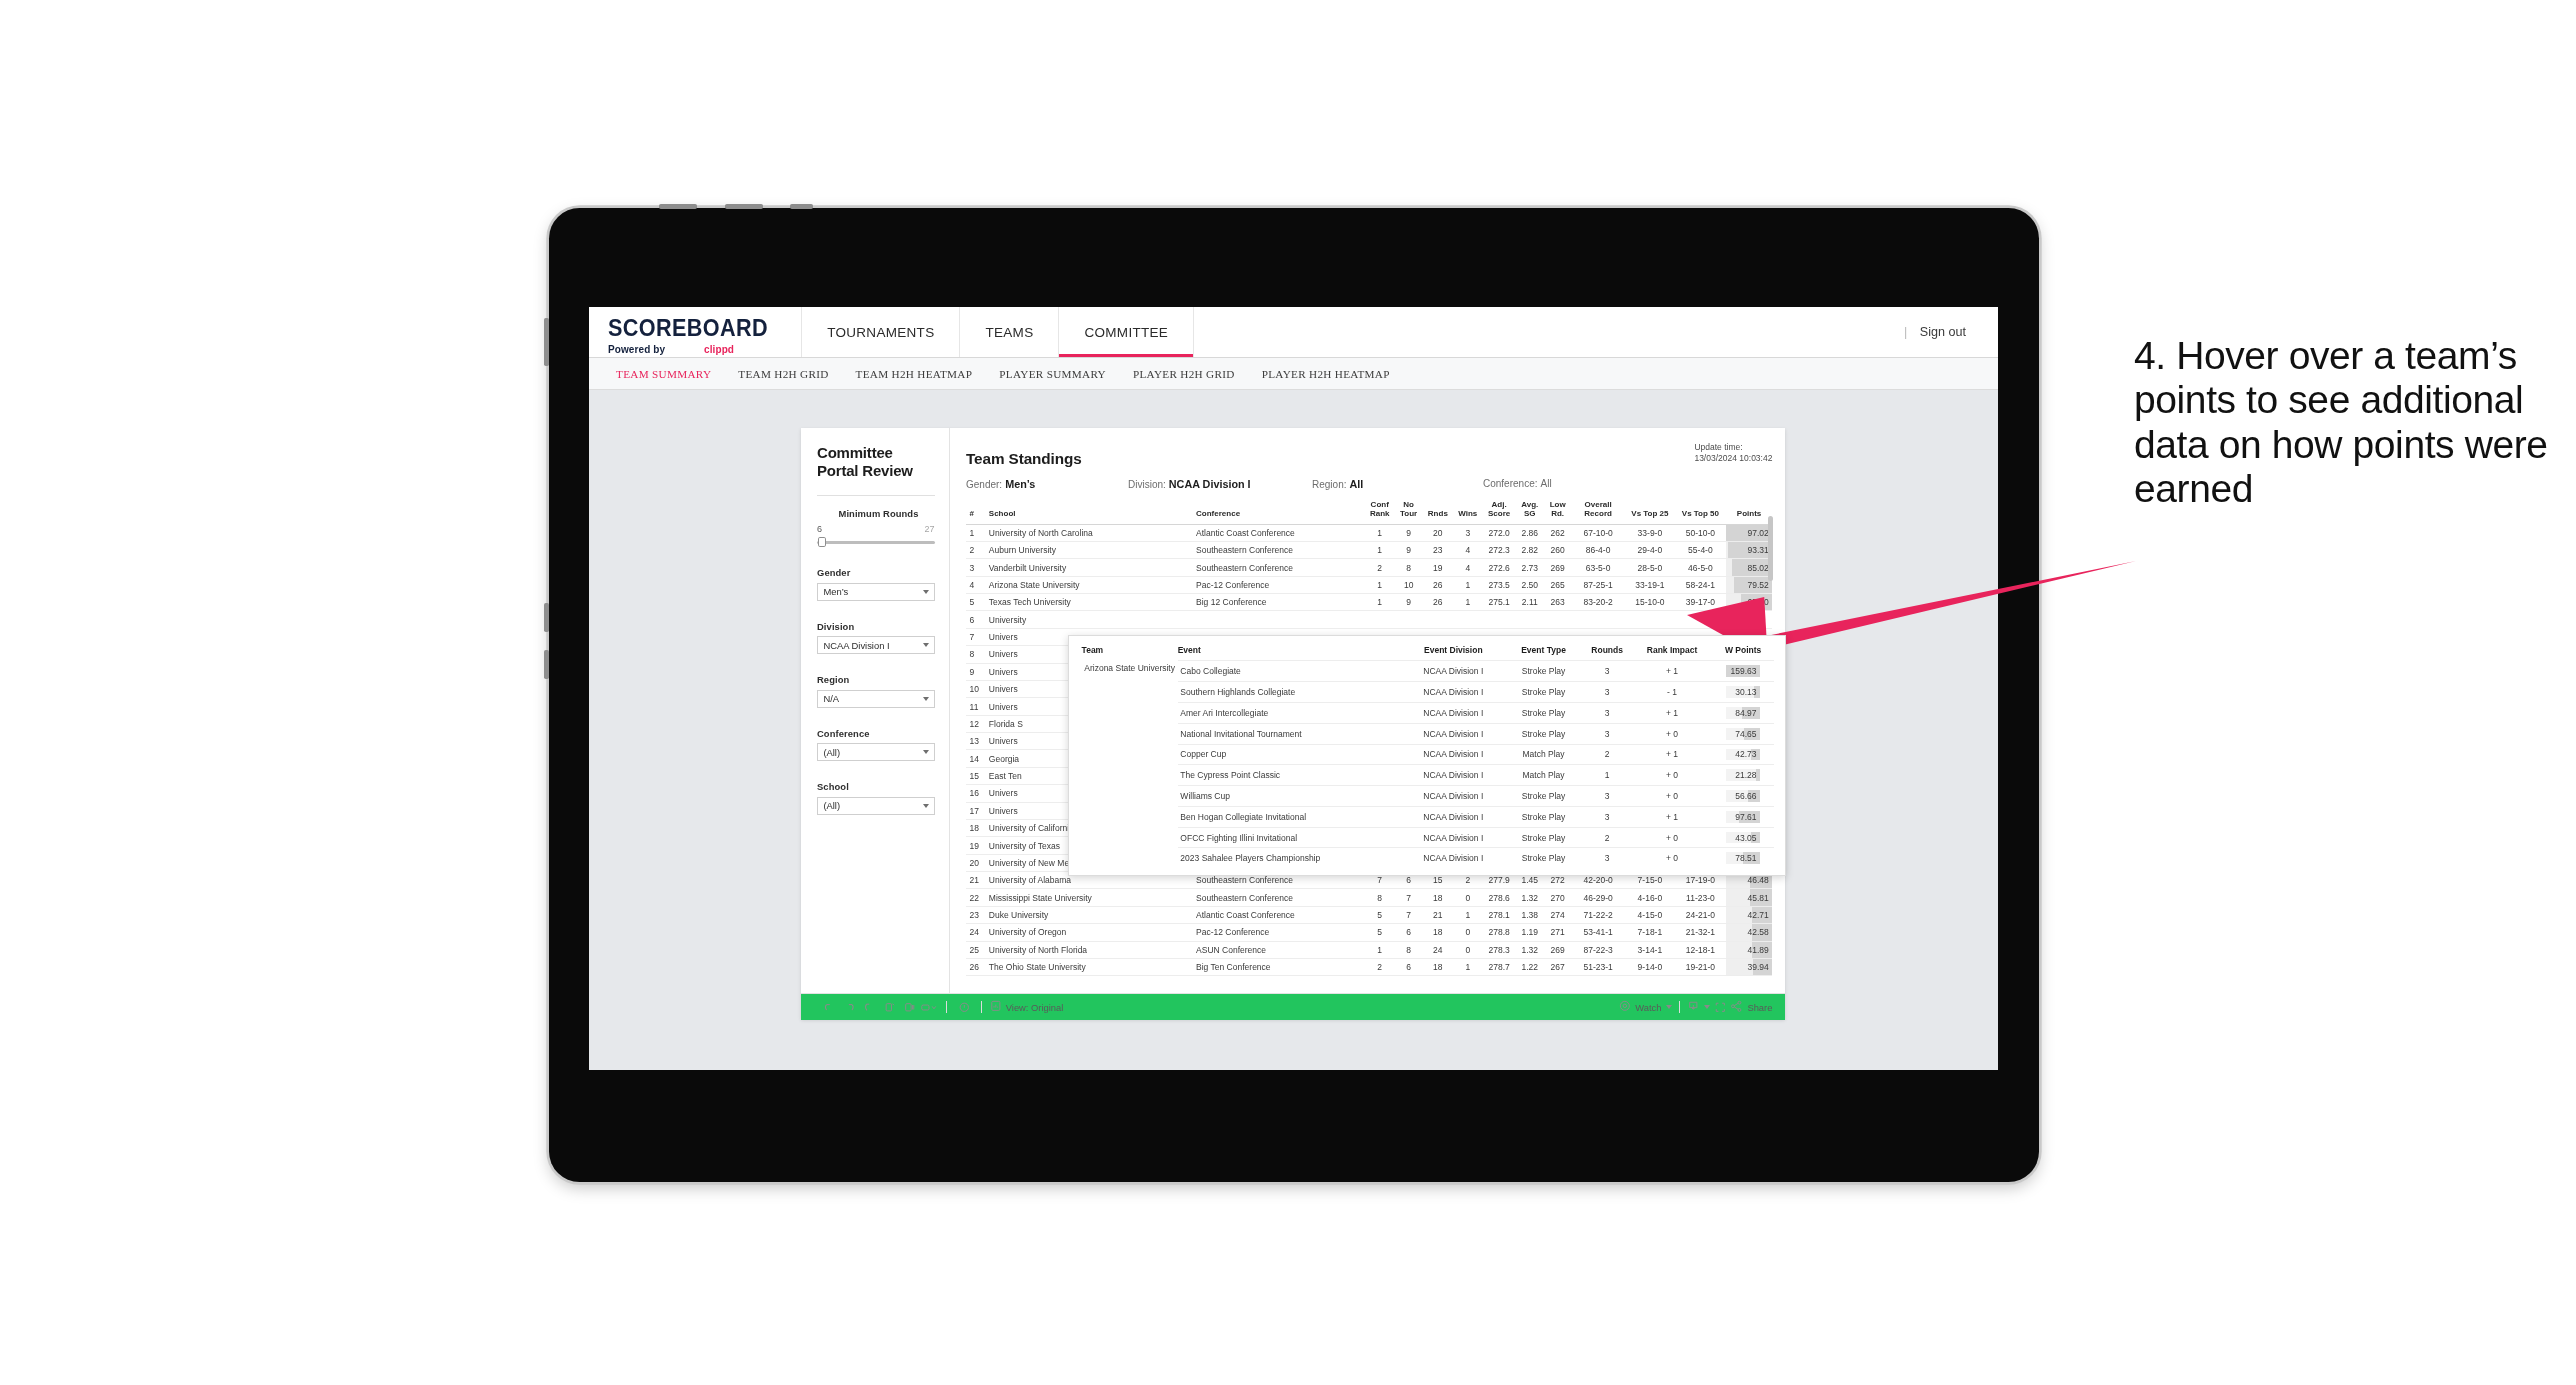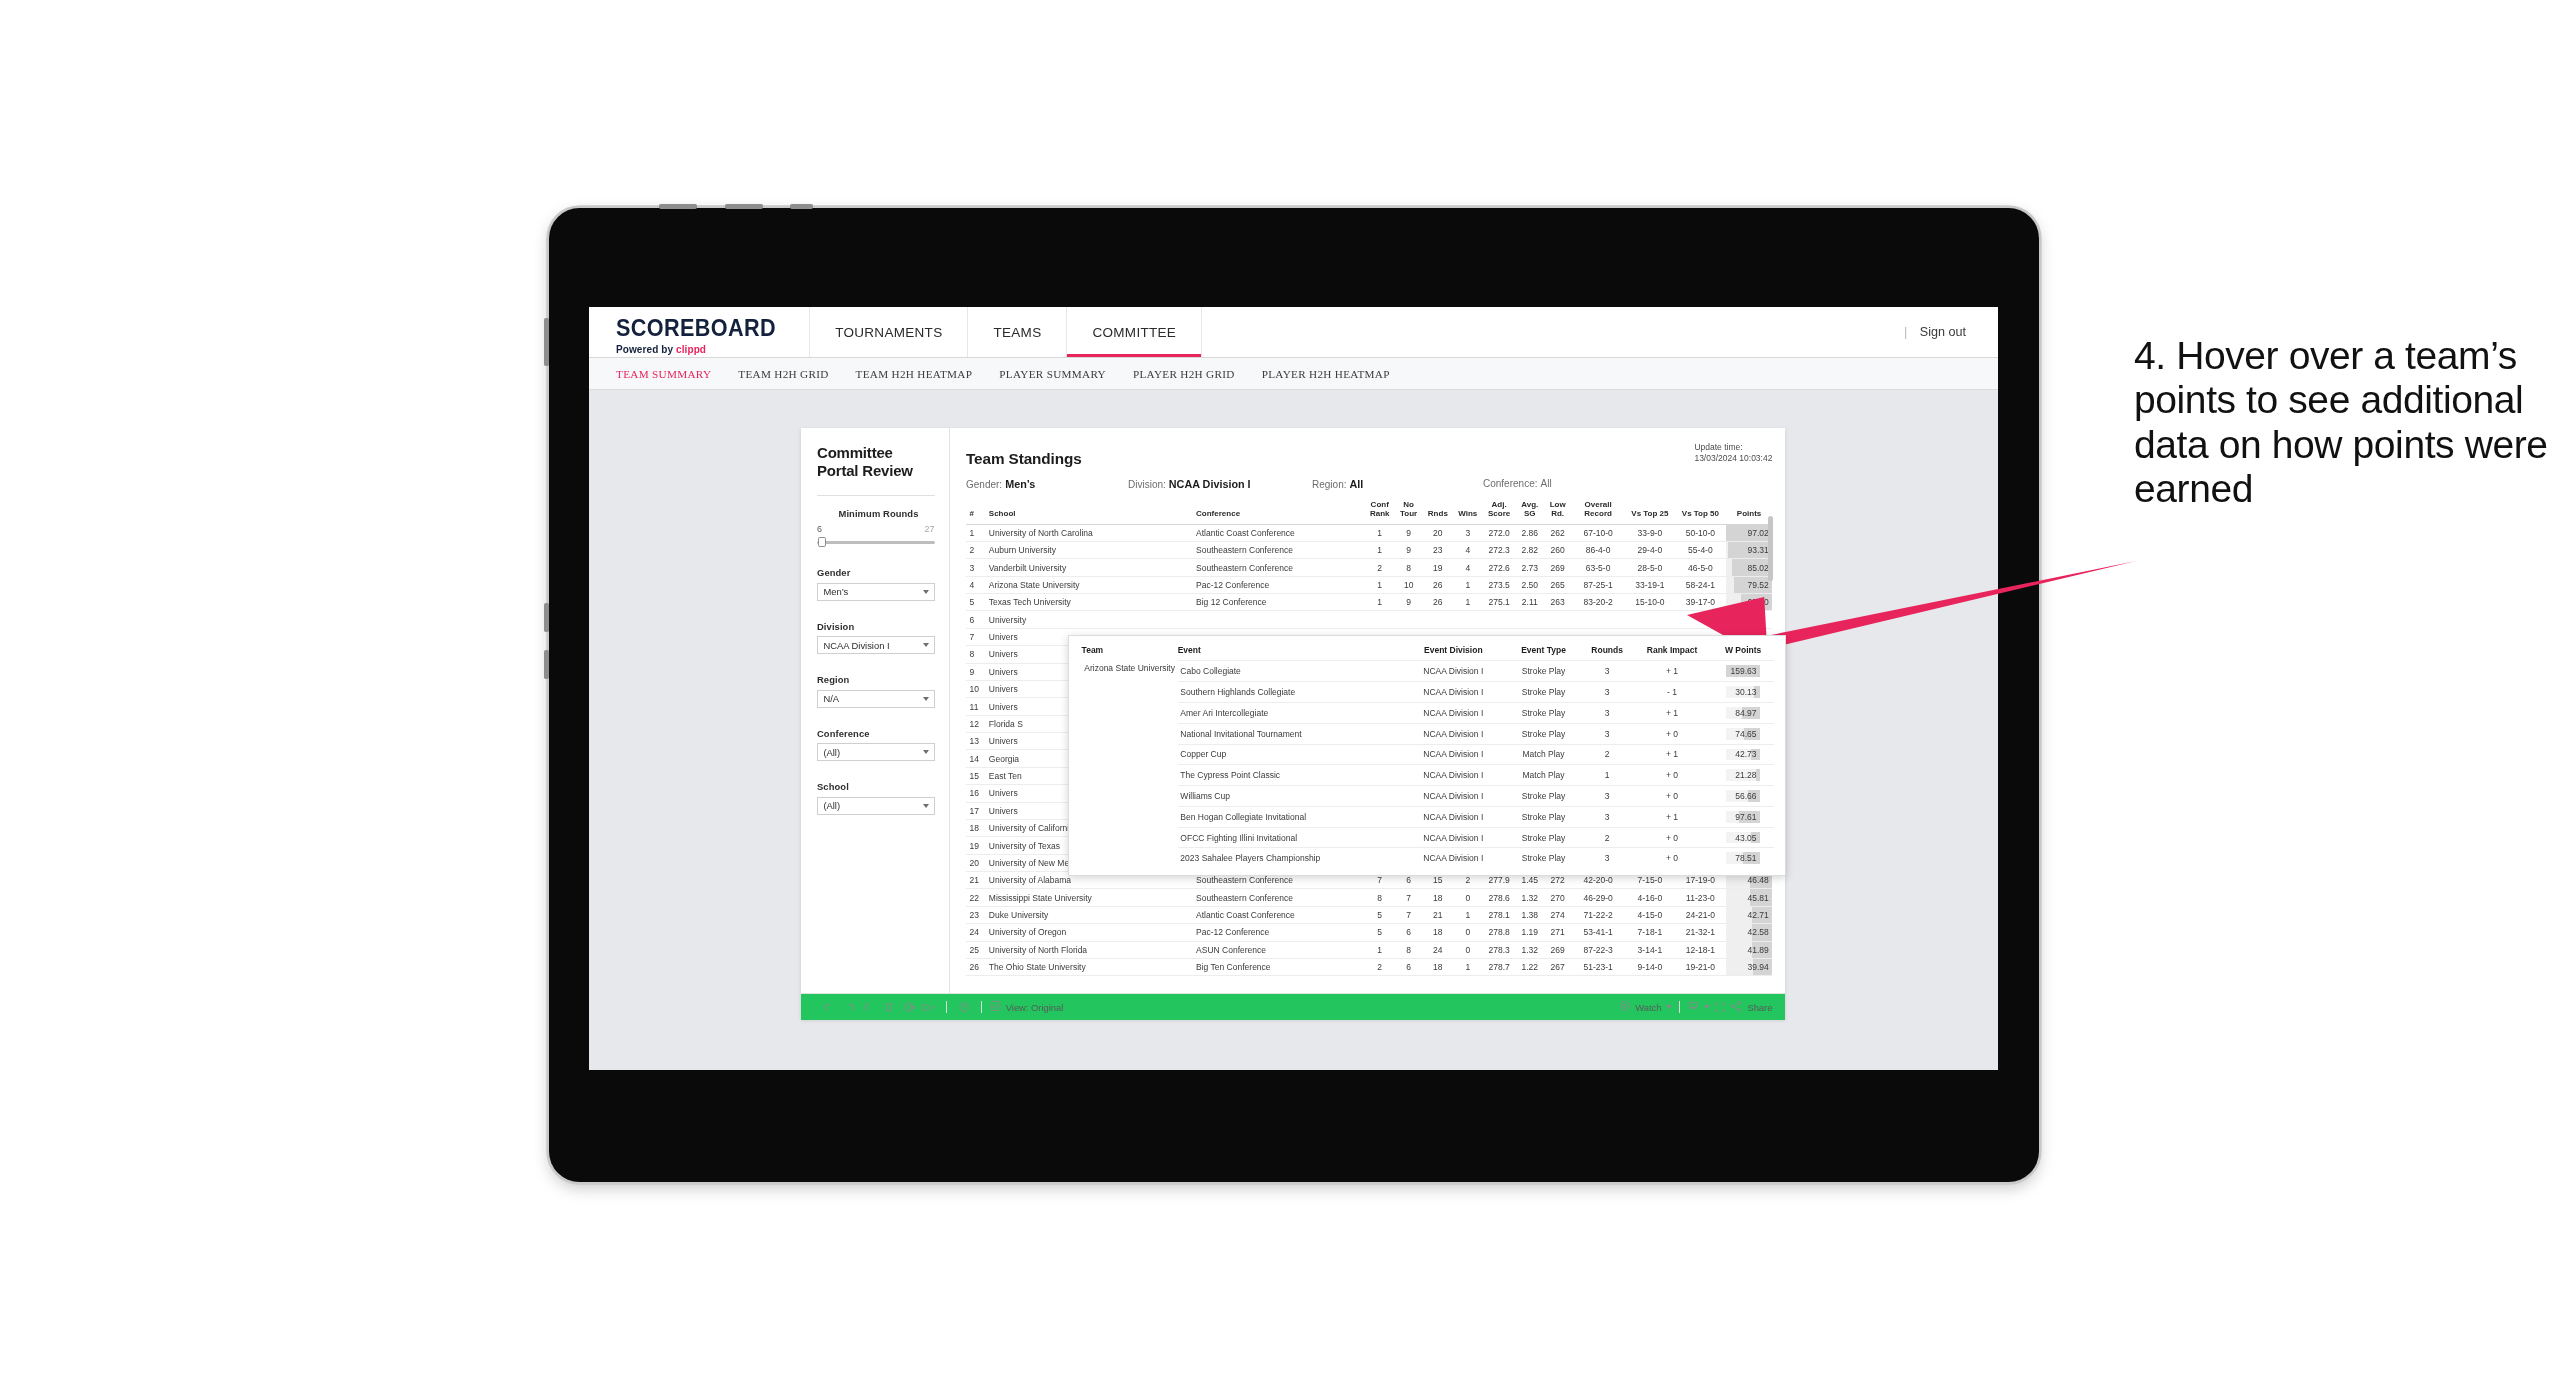--- a/index.html
+++ b/index.html
@@ -43,39 +43,39 @@
   
   #app-topbar {
     height: 51px;
     background: #ffffff;
     display: flex;
     align-items: stretch;
     border-bottom: 0.9px solid #d8d8d8;
     position: relative;
   }
   #brand-block {
-    padding: 8px 23px 0 27px;
+    padding: 8px 23px 0 19px;
     display: flex; flex-direction: column; justify-content: center;
     border-right: 0.9px solid #e6e6e6;
   }
   #brand-wordmark {
     font-family: "Liberation Sans", sans-serif;
     font-weight: 700;
     font-size: 23px;
     letter-spacing: 0.4px;
     color: #14213d;
     line-height: 1;
     transform: scaleX(0.94);
     transform-origin: left center;
   }
   #brand-sub {
     font-size: 10px; color: #14213d; margin-top: 3.6px; font-weight: 700;
     letter-spacing: 0.1px;
   }
-  #brand-sub .brand-accent { color: #e8245c; }
+  #brand-sub .brand-accent { color: #e8245c; margin-left: 36px; }
   .topnav-item {
     display: flex; align-items: center;
     padding: 0 25px;
     font-size: 13.5px;
     color: #2b2b2b;
     letter-spacing: 0.3px;
     border-right: 0.9px solid #e6e6e6;
     cursor: pointer;
     position: relative;
   }

